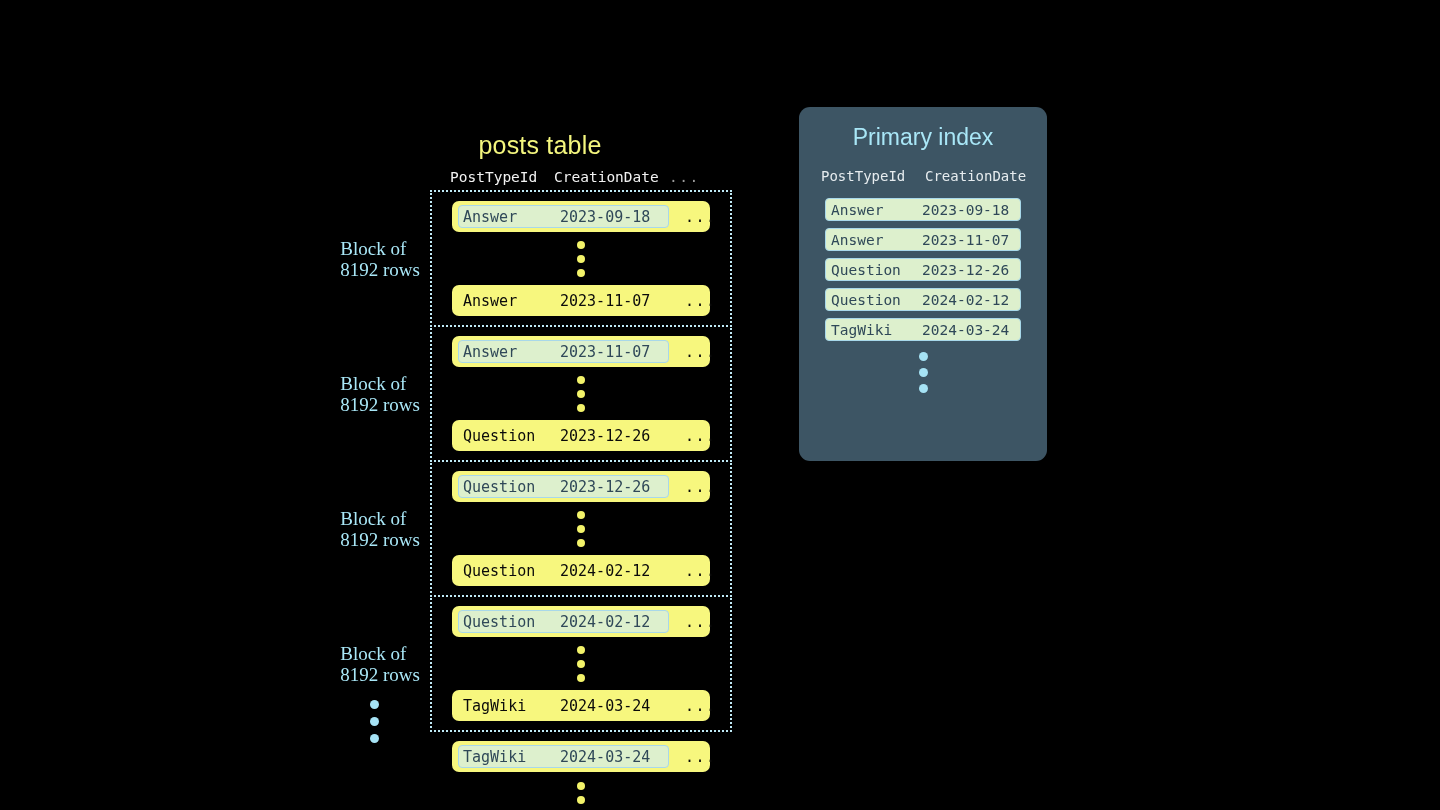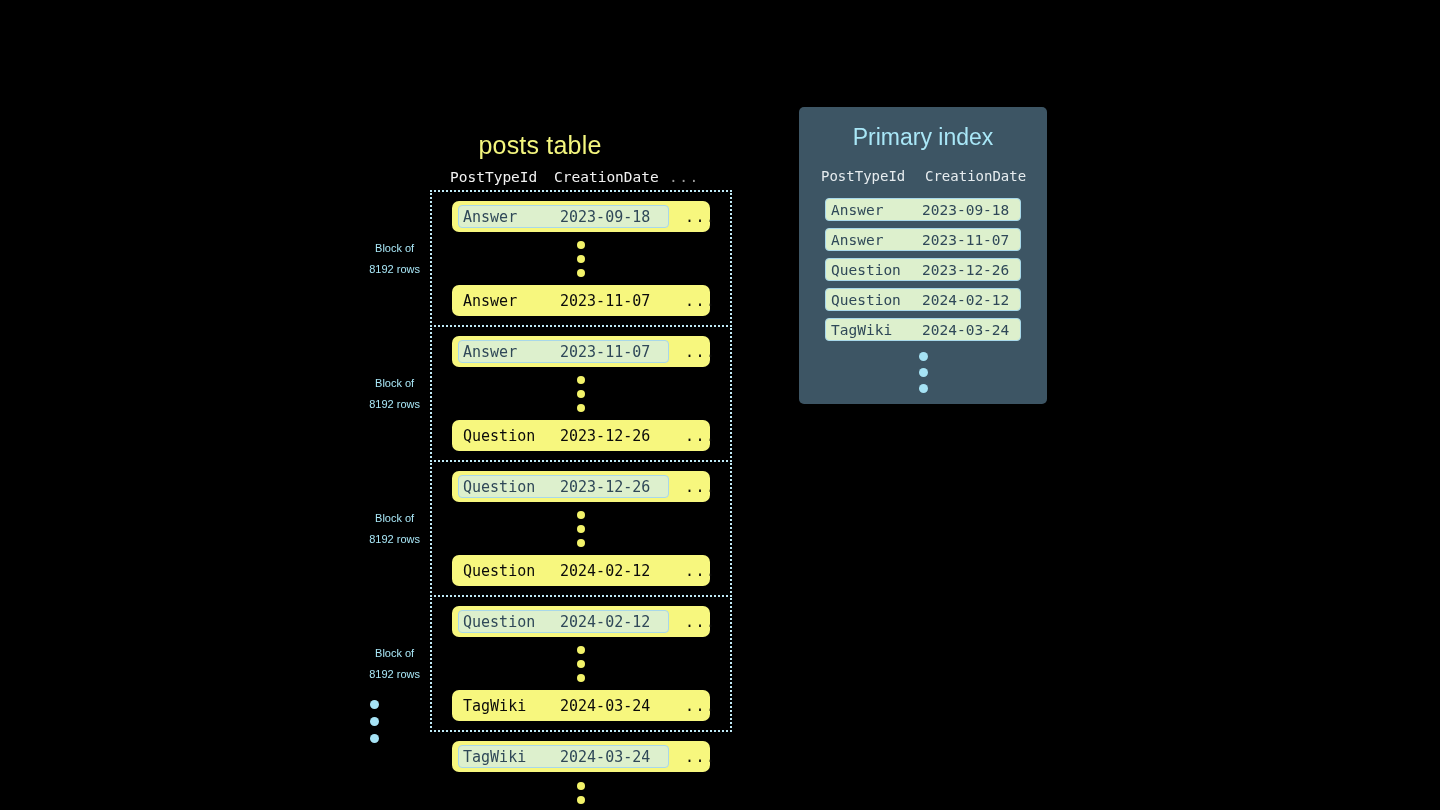--- a/index.html
+++ b/index.html
@@ -74,26 +74,26 @@
     padding: 9px 0 9px 0;
     margin-top: -2px;
   }
   .block:first-child { margin-top: 0; }
 
   .block-label {
     position: absolute;
     right: calc(100% + 12px);
     top: 50%;
     transform: translateY(-50%);
-    text-align: center;
+    text-align: left;
     color: #a9e7f7;
-    font-size: 11px;
+    font-size: 19px;
     line-height: 21px;
     white-space: nowrap;
-    font-family: Liberation Sans, sans-serif;
+    font-family: Liberation Serif, serif;
   }
 
   
   .row {
     position: relative;
     margin: 0 auto;
     width: 258px;
     height: 31px;
     background: #f7f77e;
     border-radius: 7px;
@@ -185,23 +185,23 @@
     border-radius: 50%;
     background: #a6e3f5;
   }
 
   
   .index-panel {
     position: absolute;
     left: 799px;
     top: 107px;
     width: 248px;
-    height: 297px;
+    height: 354px;
     background: #3d5564;
-    border-radius: 5px;
+    border-radius: 11px;
     box-sizing: border-box;
   }
 
   .index-title {
     text-align: center;
     color: #a9e7f7;
     font-size: 23px;
     margin-top: 17px;
     font-family: "Liberation Sans", sans-serif;
   }

